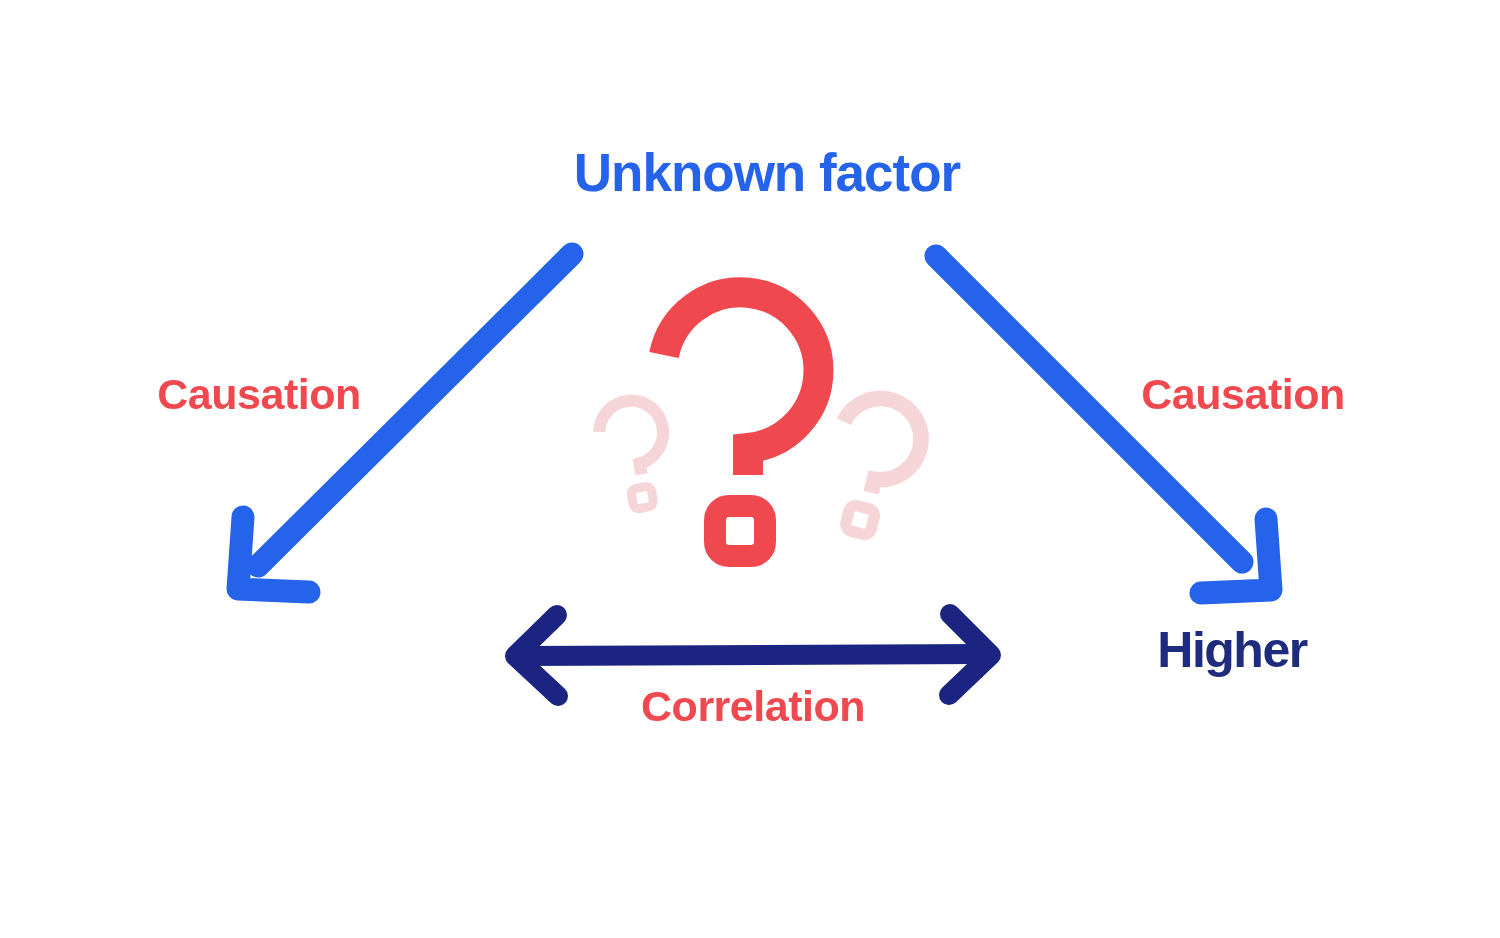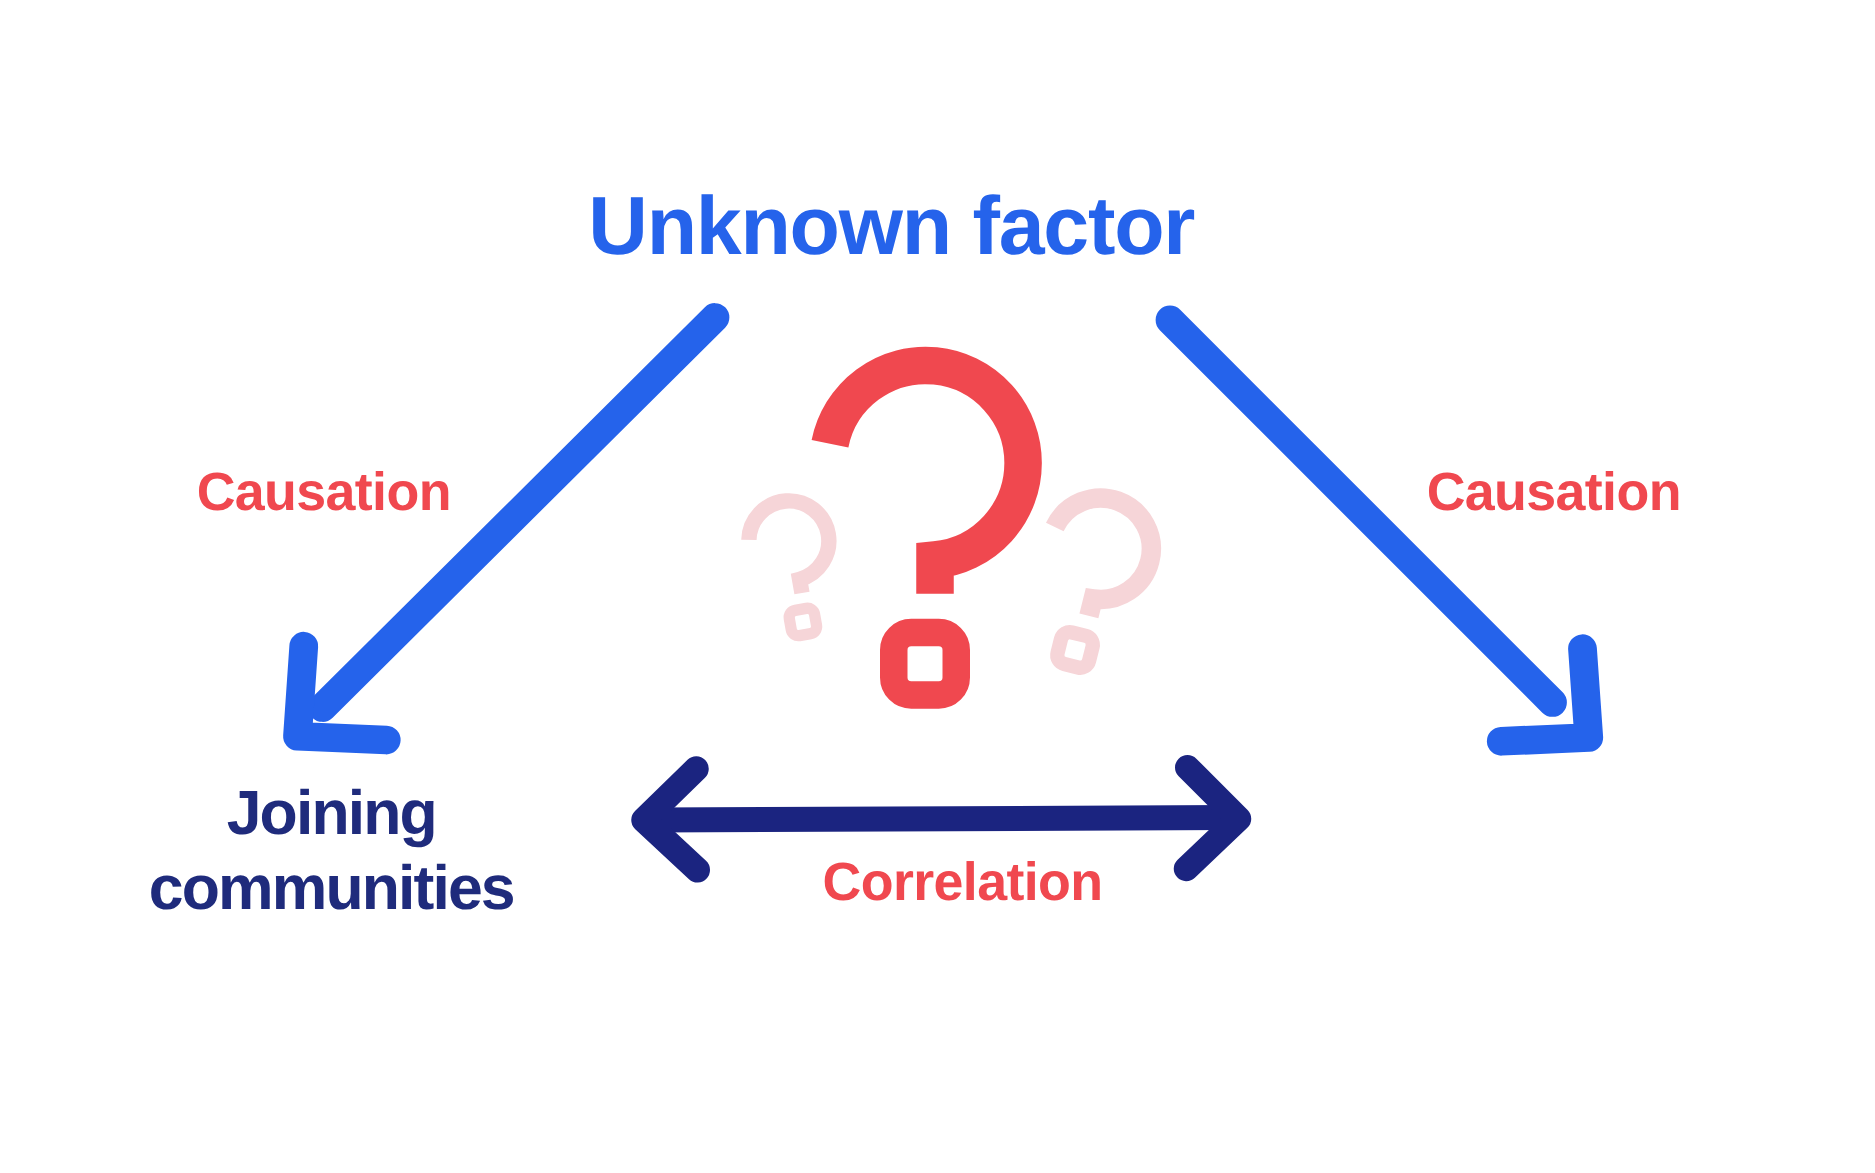--- a/index.html
+++ b/index.html
@@ -13,26 +13,26 @@
     --background:#FFFFFF;
   }
   *{margin:0;padding:0;box-sizing:border-box;}
   html,body{width:1500px;height:938px;background:var(--background);overflow:hidden;}
   body{font-family:"Liberation Sans","DejaVu Sans",sans-serif;}
   .canvas{position:relative;width:1500px;height:938px;background:var(--background);}
   .art{position:absolute;left:0;top:0;width:1500px;height:938px;}
   .txt{position:absolute;white-space:nowrap;font-weight:bold;}
   .center{transform:translateX(-50%);text-align:center;}
   .page-title{
-    left:713px;top:142px;font-size:66px;letter-spacing:-1px;color:var(--title_blue);
+    left:767px;top:142px;font-size:53px;letter-spacing:-1px;color:var(--title_blue);
   }
   .causation{font-size:43px;color:var(--red);letter-spacing:-0.5px;}
   .causation-left{left:259px;top:370px;}
   .causation-right{left:1243px;top:370px;}
-  .correlation{left:753px;top:682px;font-size:43px;color:var(--red);letter-spacing:-0.5px;margin-left:17px;}
+  .correlation{left:753px;top:682px;font-size:43px;color:var(--red);letter-spacing:-0.5px;}
   .node-label{
     font-size:50px;line-height:60px;color:var(--navy_text);letter-spacing:-1.5px;
   }
   .node-left{left:265px;top:620px;}
   .node-right{left:1232px;top:620px;}
   .copyright{
     right:12px;top:882px;font-size:42px;color:var(--copyright_gray);letter-spacing:-0.5px;
   }
   .stroke-blue{stroke:var(--arrow_blue);}
   .stroke-navy{stroke:var(--arrow_navy);}
@@ -75,22 +75,19 @@
   </svg>
 
   <div class="txt center page-title">Unknown factor</div>
 
   <div class="txt center causation causation-left">Causation</div>
 
   <div class="txt center causation causation-right">Causation</div>
 
   <div class="txt center correlation">Correlation</div>
 
-  <div class="txt center node-label node-left">
-    <div>Joining</div>
-    <div>communities</div>
-  </div>
 
   <div class="txt center node-label node-right">
+    <div>Higher</div>
   </div>
 
 
 </div>
 
 </body></html>

